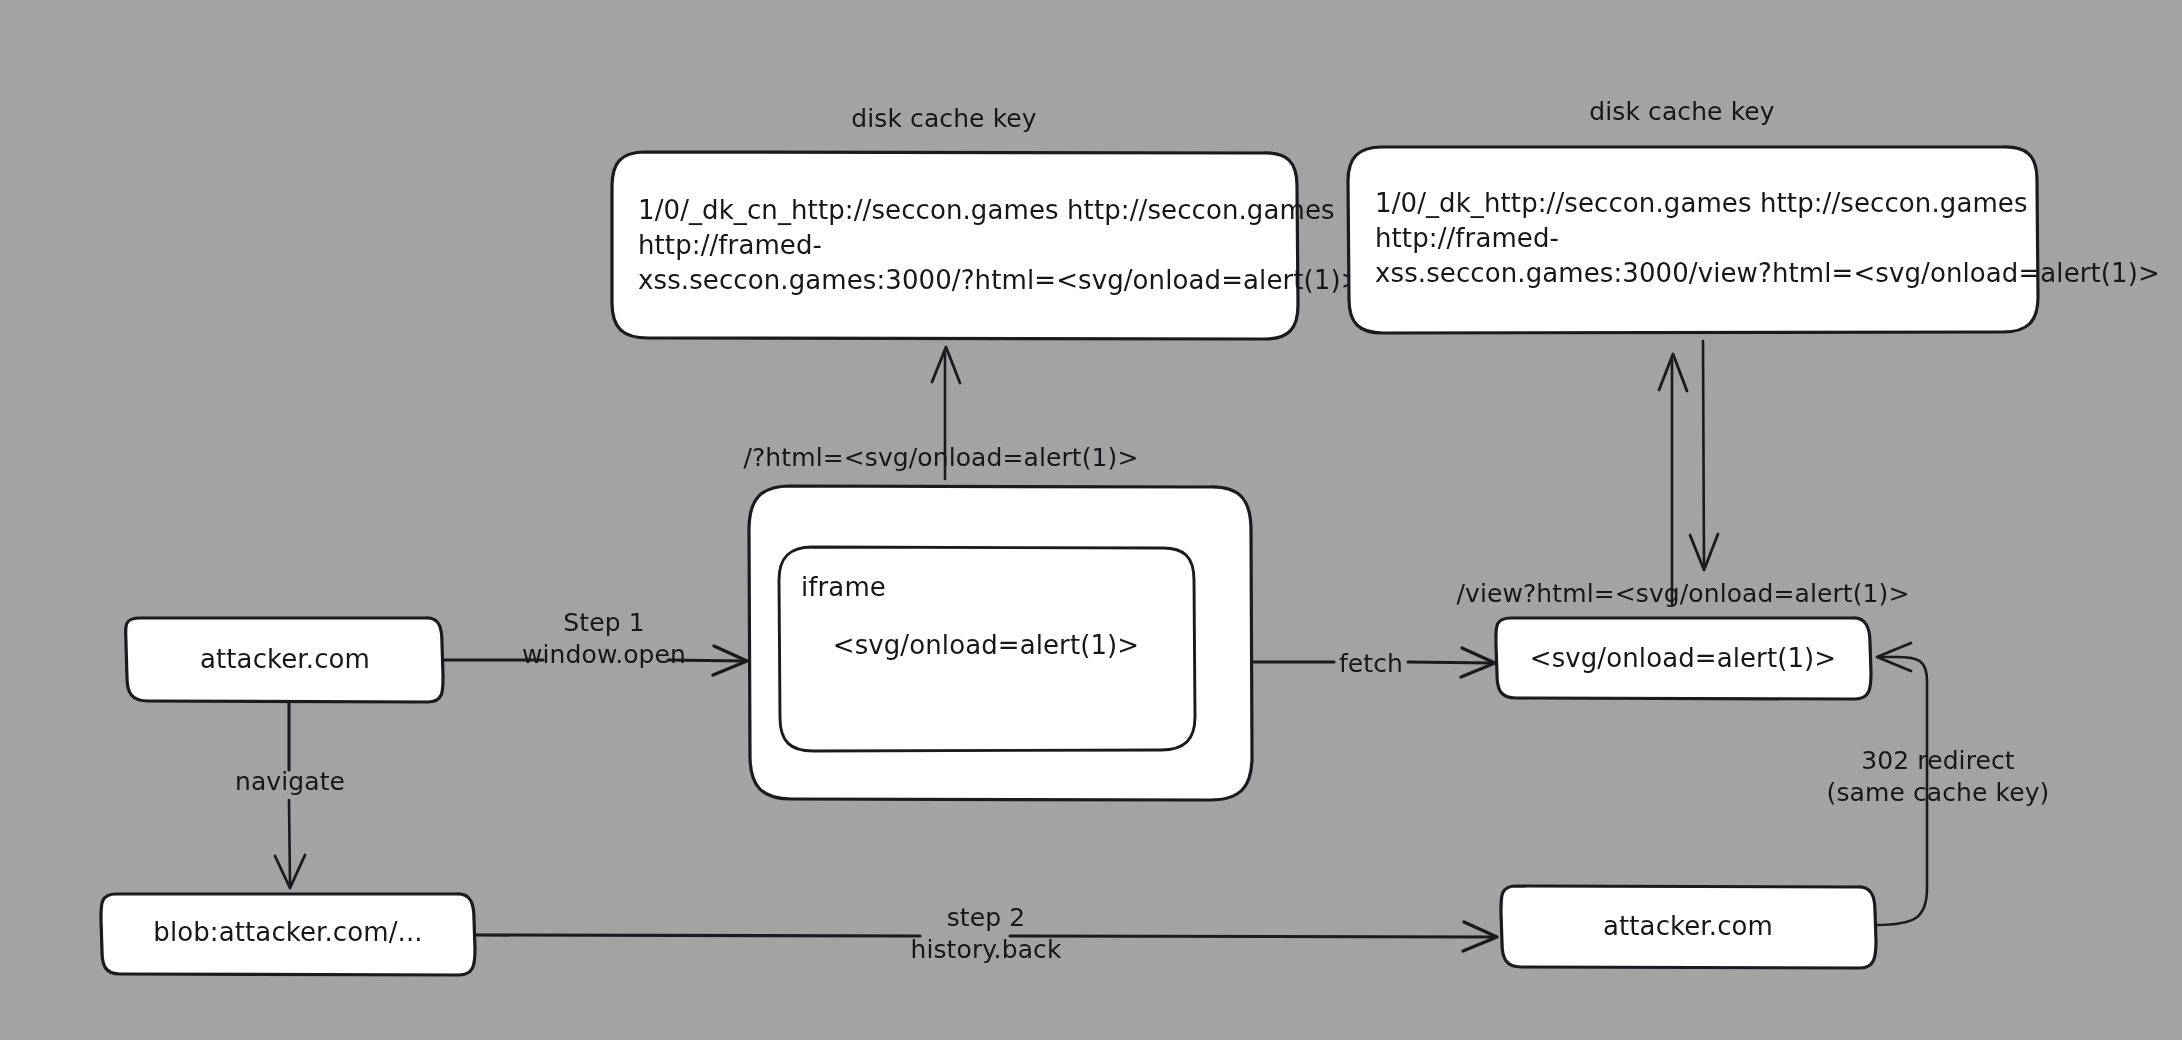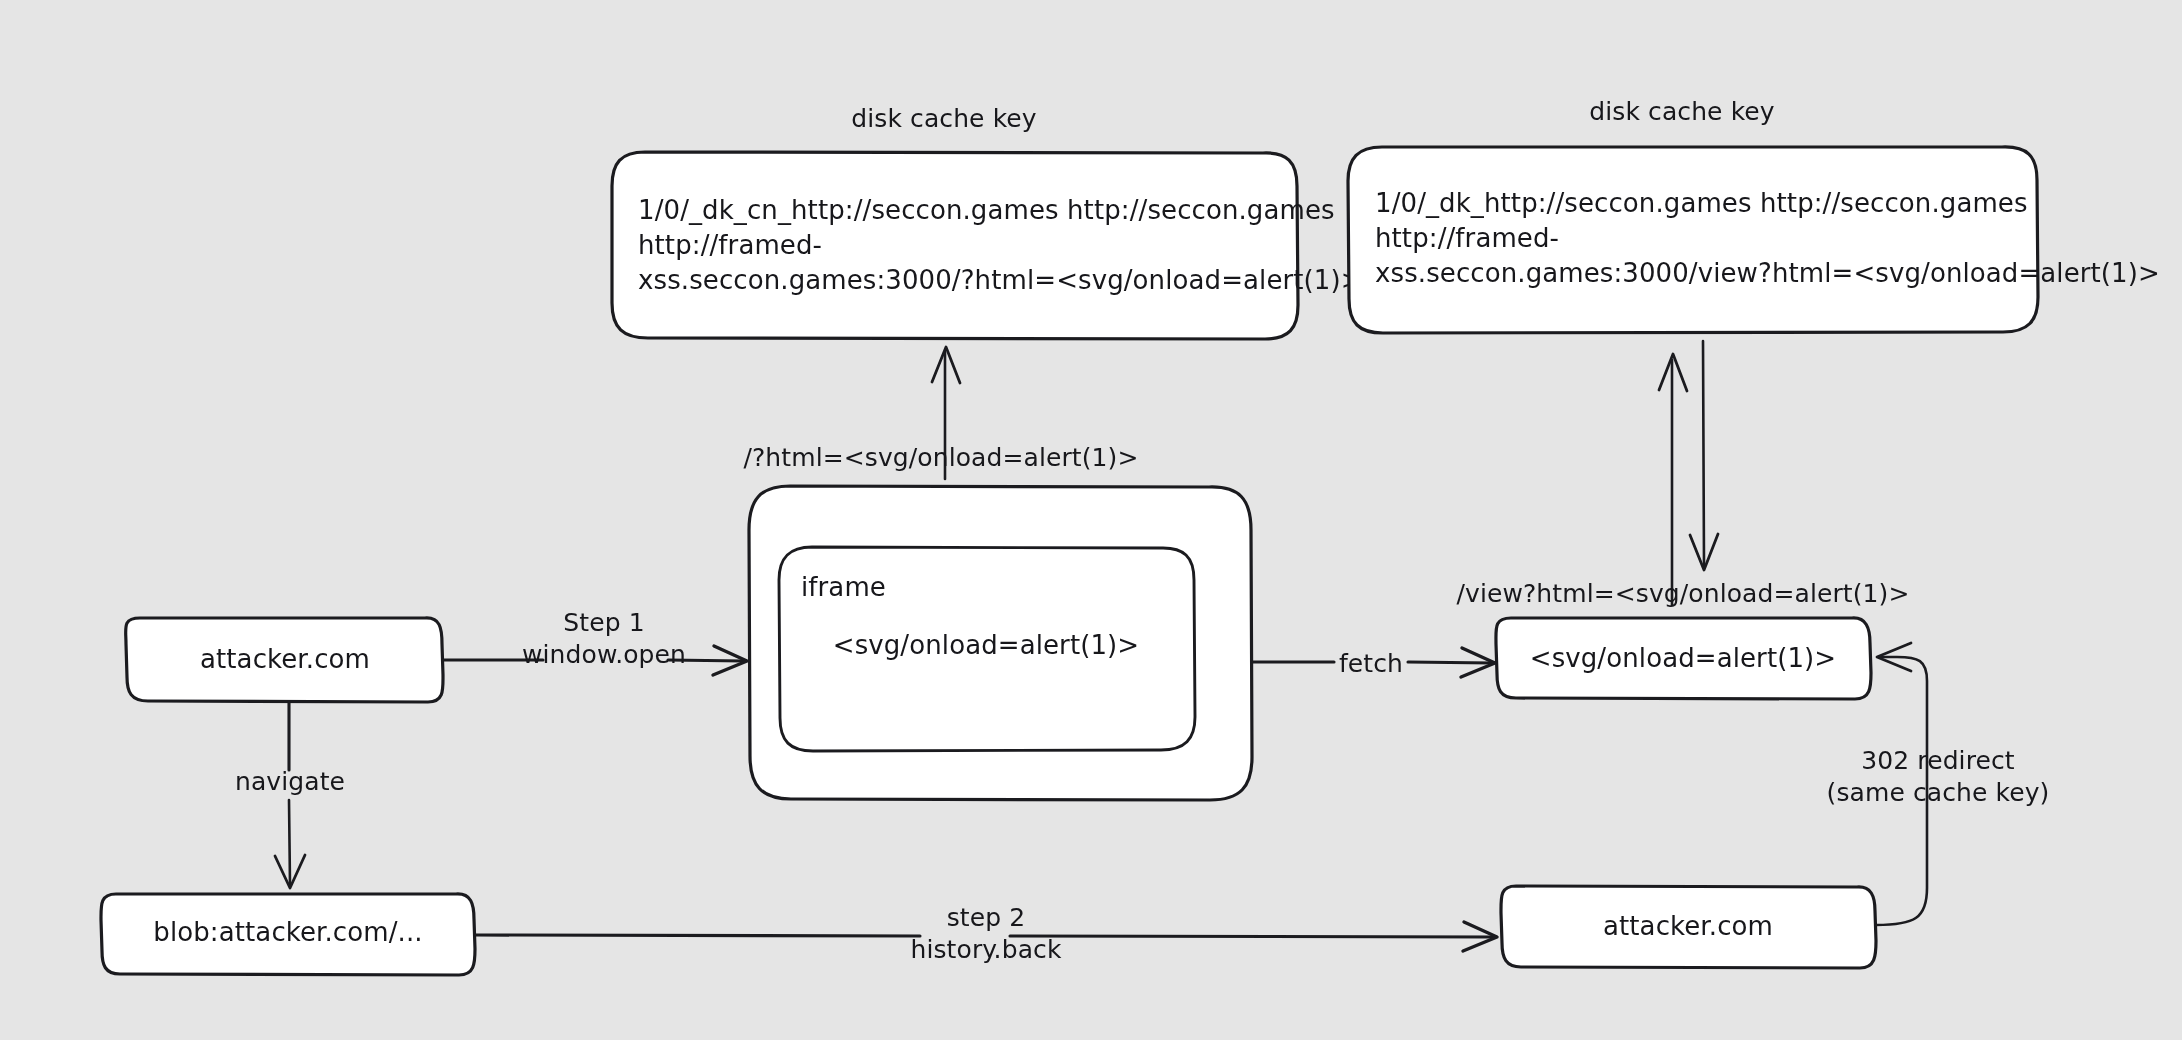--- a/index.html
+++ b/index.html
@@ -4,21 +4,21 @@
 <style>
   html, body {
     margin: 0;
     padding: 0;
     background: #ffffff;
   }
   #stage {
     position: relative;
     width: 2182px;
     height: 1040px;
-    background: #e5e5e5;
+    background: #a3a3a3;
     overflow: hidden;
     font-family: "DejaVu Sans", sans-serif;
   }
   svg#diagram {
     position: absolute;
     inset: 0;
     width: 2182px;
     height: 1040px;
     display: block;
   }

